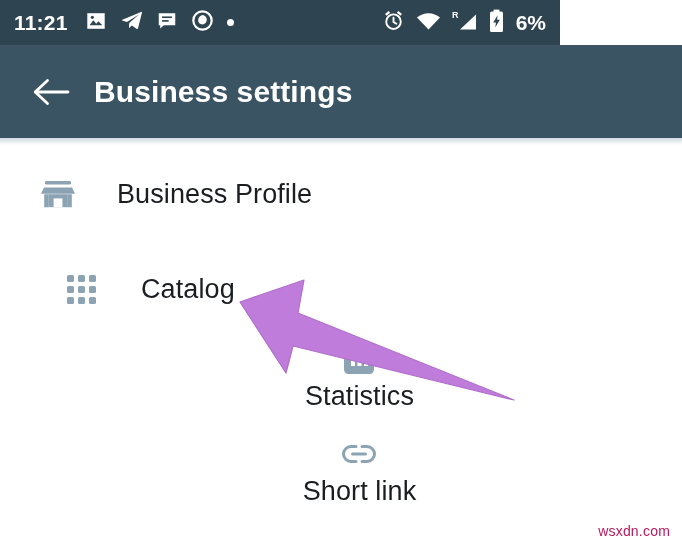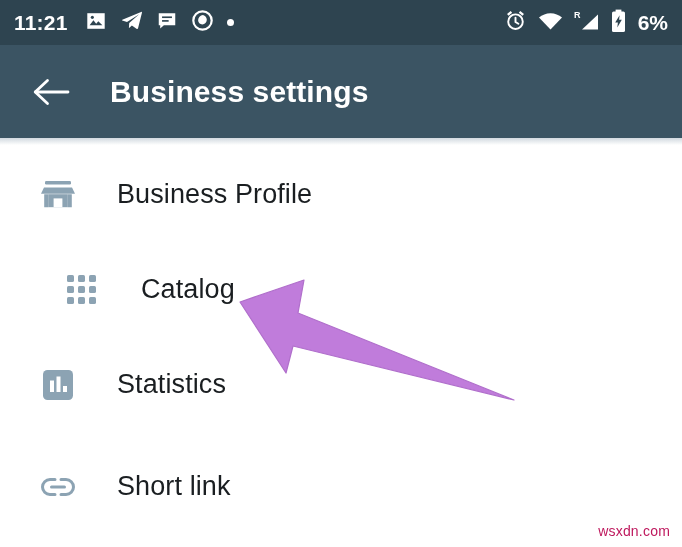--- a/index.html
+++ b/index.html
@@ -12,21 +12,21 @@
     height: 547px;
     overflow: hidden;
     font-family: "Liberation Sans", sans-serif;
     position: relative;
   }
 
   
   .status-bar {
     position: absolute;
     top: 0; left: 0;
-    width: 682px;
+    width: 560px;
     height: 45px;
     background: #2e4450;
     display: flex;
     align-items: center;
     box-sizing: border-box;
     padding: 0 14px 0 14px;
   }
   .status-time {
     color: #ffffff;
     font-size: 21px;
@@ -77,21 +77,21 @@
     height: 42px;
     display: flex;
     align-items: center;
     justify-content: center;
     cursor: pointer;
   }
   .app-title {
     color: #ffffff;
     font-size: 30px;
     font-weight: bold;
-    margin-left: 38px;
+    margin-left: 22px;
     letter-spacing: 0.1px;
     white-space: nowrap;
   }
   .app-bar-shadow {
     position: absolute;
     top: 138px; left: 0;
     width: 682px;
     height: 7px;
     background: linear-gradient(to bottom, rgba(140,160,175,0.40), rgba(255,255,255,0));
   }
@@ -266,33 +266,33 @@
           <rect x="23" y="12" width="7" height="7" rx="1.6"></rect>
           <rect x="1" y="23" width="7" height="7" rx="1.6"></rect>
           <rect x="12" y="23" width="7" height="7" rx="1.6"></rect>
           <rect x="23" y="23" width="7" height="7" rx="1.6"></rect>
         </g>
       </svg>
     </div>
     <div class="item-label">Catalog</div>
   </div>
 
-  <div class="list-item" style="top:192px;">
+  <div class="list-item" style="top:192px;flex-direction:column;">
     <div class="item-icon">
       <svg width="34" height="34" viewBox="0 0 34 34">
         <rect x="2" y="2" width="30" height="30" rx="4.5" fill="#8ca3b3"></rect>
         <rect x="9" y="12.5" width="4" height="11.5" fill="#ffffff"></rect>
         <rect x="15.5" y="8.5" width="4" height="15.5" fill="#ffffff"></rect>
         <rect x="22" y="18" width="4" height="6" fill="#ffffff"></rect>
       </svg>
     </div>
     <div class="item-label">Statistics</div>
   </div>
 
-  <div class="list-item" style="top:294px;">
+  <div class="list-item" style="top:287px;flex-direction:column;">
     <div class="item-icon">
       <svg width="38" height="38" viewBox="0 0 38 38">
         <path d="M16 11.5h-5a7.5 7.5 0 0 0 0 15h5" fill="none" stroke="#8ca3b3" stroke-width="3" stroke-linecap="round"></path>
         <path d="M22 11.5h5a7.5 7.5 0 0 1 0 15h-5" fill="none" stroke="#8ca3b3" stroke-width="3" stroke-linecap="round"></path>
         <path d="M12.5 19h13" fill="none" stroke="#8ca3b3" stroke-width="3" stroke-linecap="round"></path>
       </svg>
     </div>
     <div class="item-label">Short link</div>
   </div>
 </div>

